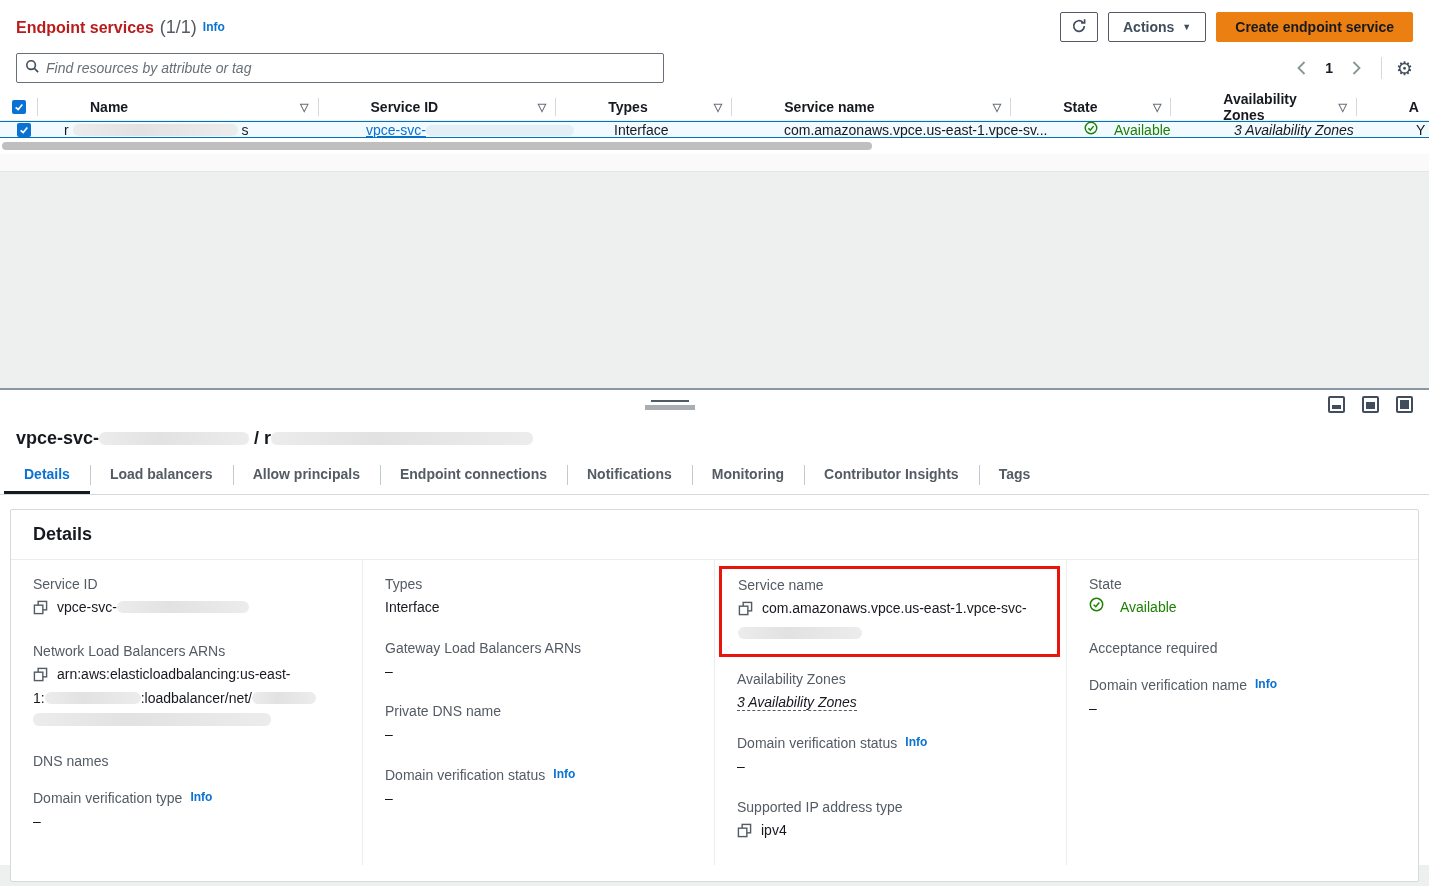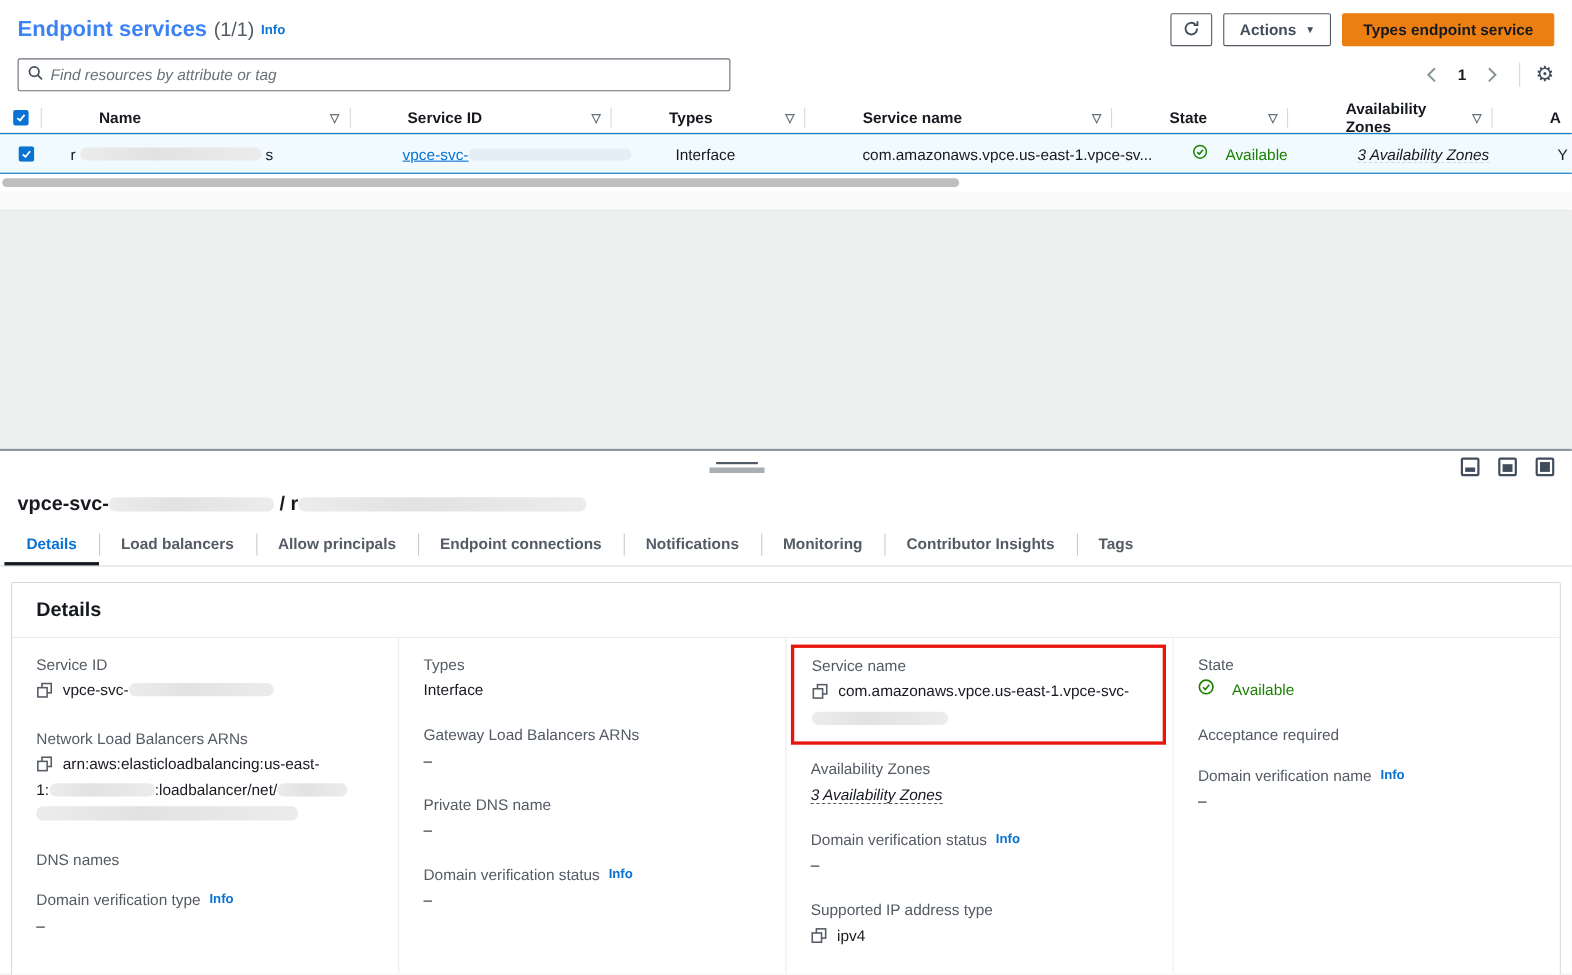--- a/index.html
+++ b/index.html
@@ -3,21 +3,21 @@
 <meta charset="utf-8">
 <style>
   * { margin:0; padding:0; box-sizing:border-box; }
   html,body { width:1429px; height:886px; overflow:hidden;
     font-family:"Liberation Sans", sans-serif; font-size:14px; color:#16191f; background:#eef0f0; }
 
   
   .top-section { background:#fff; padding:10px 16px 0 16px; }
   .toolbar-row { display:flex; align-items:center; justify-content:space-between; height:34px; }
   .title-group { display:flex; align-items:baseline; gap:6px; }
-  .page-title { font-size:20px; font-weight:bold; color:#3b82f6; }
+  .page-title { font-size:16px; font-weight:bold; color:#b91c1c; }
   .title-count { font-size:18px; font-weight:normal; color:#545b64; }
   .info-link { font-size:12px; font-weight:bold; color:#0972d3; text-decoration:none; position:relative; top:-2px; cursor:pointer; }
   .actions-group { display:flex; align-items:center; gap:10px; }
   .btn { height:30px; border:1px solid #545b64; border-radius:2px; background:#fff;
     font-weight:bold; font-size:14px; color:#414d5c; display:inline-flex; align-items:center;
     gap:8px; padding:0 14px; cursor:pointer; font-family:"Liberation Sans",sans-serif; }
   .btn.icon-only { width:38px; justify-content:center; padding:0; }
   .btn-primary { background:#ec7f11; border-color:#ec7f11; color:#16191f; padding:0 18px; }
   .caret-down { font-size:9px; color:#414d5c; }
 
@@ -33,21 +33,21 @@
   .pg-sep { width:1px; height:22px; background:#d5d9d9; margin:0 4px; }
   .gear { font-size:19px; color:#414d5c; cursor:pointer; line-height:1; }
 
   
   .table { margin:10px -16px 0 -16px; }
   .thead { display:flex; align-items:stretch; height:27px; border-bottom:1px solid #eaeded;gap:36px; }
   .th { display:flex; align-items:center; font-weight:bold; color:#16191f; padding:0 10px 0 16px; position:relative; }
   .th .sort { margin-left:auto; color:#687078; font-size:11px; cursor:pointer; }
   .th::after { content:""; position:absolute; right:0; top:4px; bottom:4px; width:1px; background:#d5d9d9; }
   .th:last-child::after { display:none; }
-  .trow { display:flex; align-items:center; height:37px; background:#f1faff;
+  .trow { display:flex; align-items:center; height:17px; background:#f1faff;
     border-top:1px solid #0073bb; border-bottom:1px solid #0073bb; }
   .td { padding:0 10px 0 16px; white-space:nowrap; overflow:hidden; }
   .col-cb { width:48px; display:flex; align-items:center; justify-content:center; padding:0; }
   .col-name { width:302px; }
   .col-sid { width:248px; }
   .col-types { width:170px; }
   .col-sname { width:300px; }
   .col-state { width:150px; }
   .col-az { width:182px; }
   .col-last { flex:1; }
@@ -120,21 +120,21 @@
           <svg width="16" height="16" viewBox="0 0 16 16">
               <path d="M13.3 8a5.3 5.3 0 1 1-1.5-3.7" fill="none" stroke="#414d5c" stroke-width="1.7"></path>
               <path d="M13.6 1.3v3.5h-3.5" fill="none" stroke="#414d5c" stroke-width="1.7"></path>
             </svg>
         </span>
       </button>
       <button class="btn">
         <span>Actions</span>
         <span class="caret-down">▼</span>
       </button>
-      <button class="btn btn-primary">Types endpoint service</button>
+      <button class="btn btn-primary">Create endpoint service</button>
     </div>
   </div>
 
   <div class="search-row">
     <div class="search-box">
       <span>
         <svg width="15" height="15" viewBox="0 0 16 16">
             <circle cx="6.5" cy="6.5" r="4.6" fill="none" stroke="#414d5c" stroke-width="1.7"></circle>
             <line x1="10" y1="10" x2="14" y2="14" stroke="#414d5c" stroke-width="1.7"></line>
           </svg>

